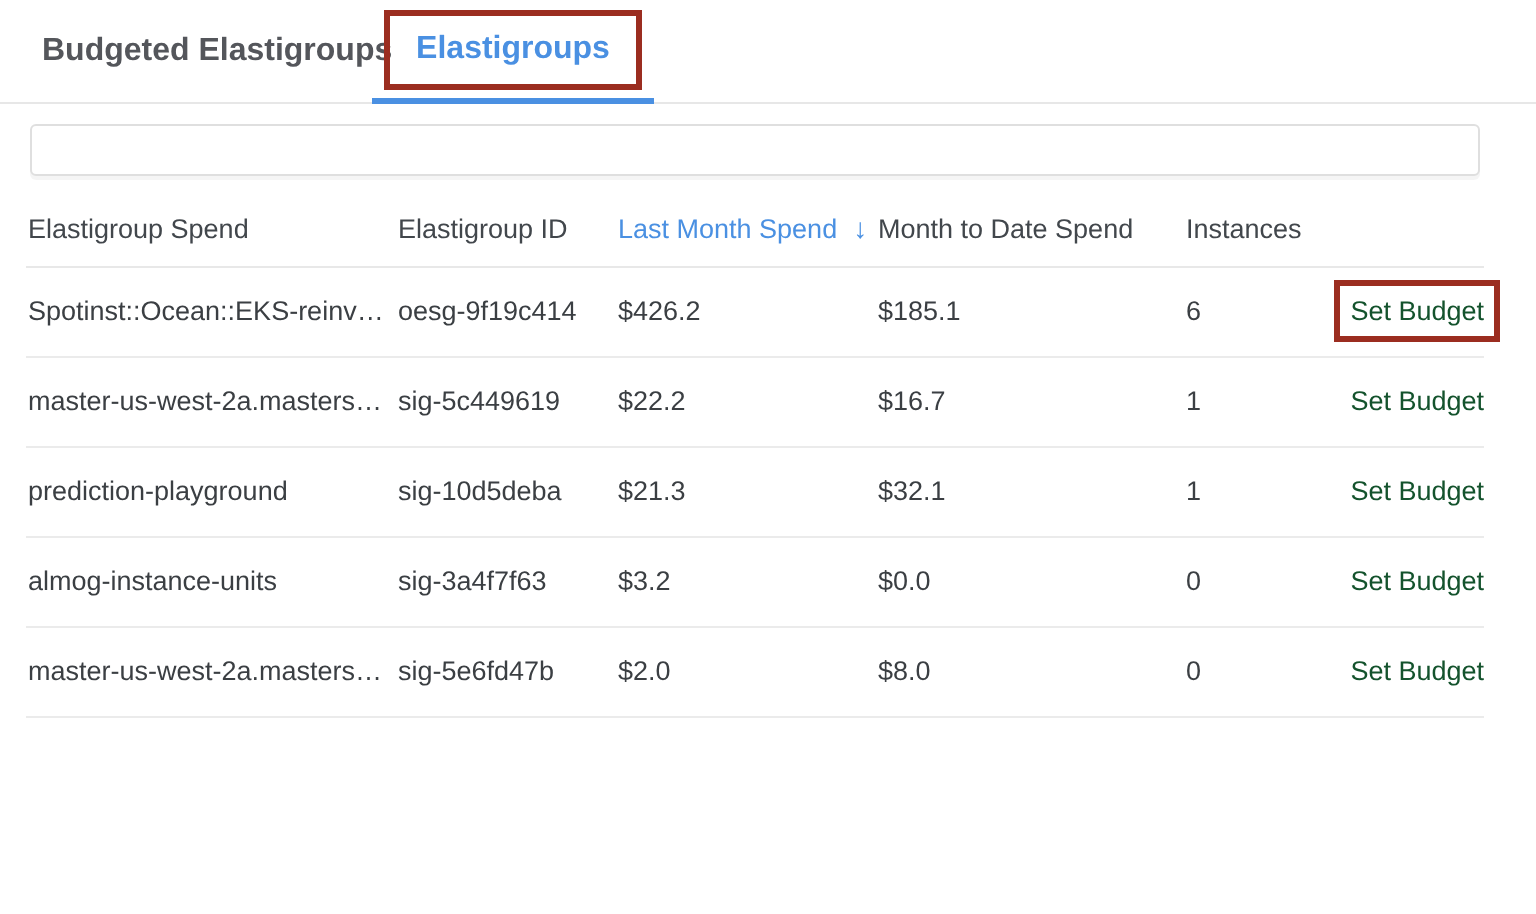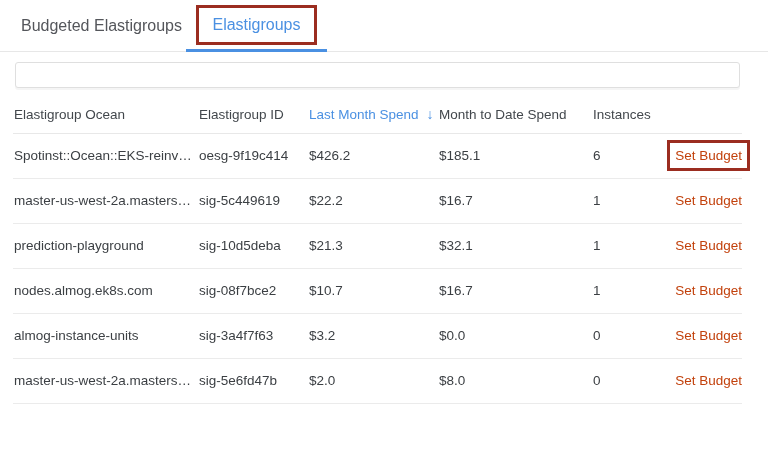--- a/index.html
+++ b/index.html
@@ -10,20 +10,21 @@
     color: #3b3f43;
     overflow: hidden;
   }
   .page { position: relative; width: 768px; height: 457px; background: #fff; }
 
   
   .tabbar {
     position: relative;
     height: 52px;
     border-bottom: 1px solid #e7e7e7;
+    font-weight: bold;
   }
   .tab {
     position: absolute;
     top: 0; height: 52px;
     display: flex; align-items: center; justify-content: center;
     font-size: 16px;
     cursor: pointer;
     white-space: nowrap;
   }
   .tab-inactive { left: 21px; color: #54565b; }
@@ -86,21 +87,21 @@
     height: 45px;
     font-size: 13.5px;
     color: #3b3f43;
     vertical-align: middle;
     padding: 0 6px 0 1px;
     border-bottom: 1px solid #ebebeb;
     white-space: nowrap; overflow: hidden; margin-top: 12px;
   }
   td.action { text-align: right; overflow: visible; padding-right: 0; }
   .set-budget {
-    color: #c2410c;
+    color: #14532d;
     text-decoration: none;
     cursor: pointer;
     font-size: 13.5px;
   }
   .set-budget.annotated {
     outline: 3px solid #9b2d20;
     outline-offset: 5px;
   }
 </style>
 </head>
@@ -128,21 +129,21 @@
       <colgroup>
         <col class="c-name">
           <col class="c-id">
           <col class="c-lms">
         <col class="c-mtd">
           <col class="c-inst">
           <col class="c-act">
       </colgroup>
       <thead>
         <tr>
-          <th>Elastigroup Ocean</th>
+          <th>Elastigroup Spend</th>
           <th>Elastigroup ID</th>
           <th class="sorted">
             <span>Last Month Spend</span><span class="sort-arrow">↓</span>
           </th>
           <th>Month to Date Spend</th>
           <th>Instances</th>
           <th></th>
         </tr>
       </thead>
       <tbody>
@@ -170,30 +171,20 @@
     <td>prediction-playground</td>
     <td>sig-10d5deba</td>
     <td>$21.3</td>
     <td>$32.1</td>
     <td>1</td>
     <td class="action">
       <a class="set-budget">Set Budget</a>
     </td>
   </tr>
           <tr>
-    <td>nodes.almog.ek8s.com</td>
-    <td>sig-08f7bce2</td>
-    <td>$10.7</td>
-    <td>$16.7</td>
-    <td>1</td>
-    <td class="action">
-      <a class="set-budget">Set Budget</a>
-    </td>
-  </tr>
-          <tr>
     <td>almog-instance-units</td>
     <td>sig-3a4f7f63</td>
     <td>$3.2</td>
     <td>$0.0</td>
     <td>0</td>
     <td class="action">
       <a class="set-budget">Set Budget</a>
     </td>
   </tr>
           <tr>

